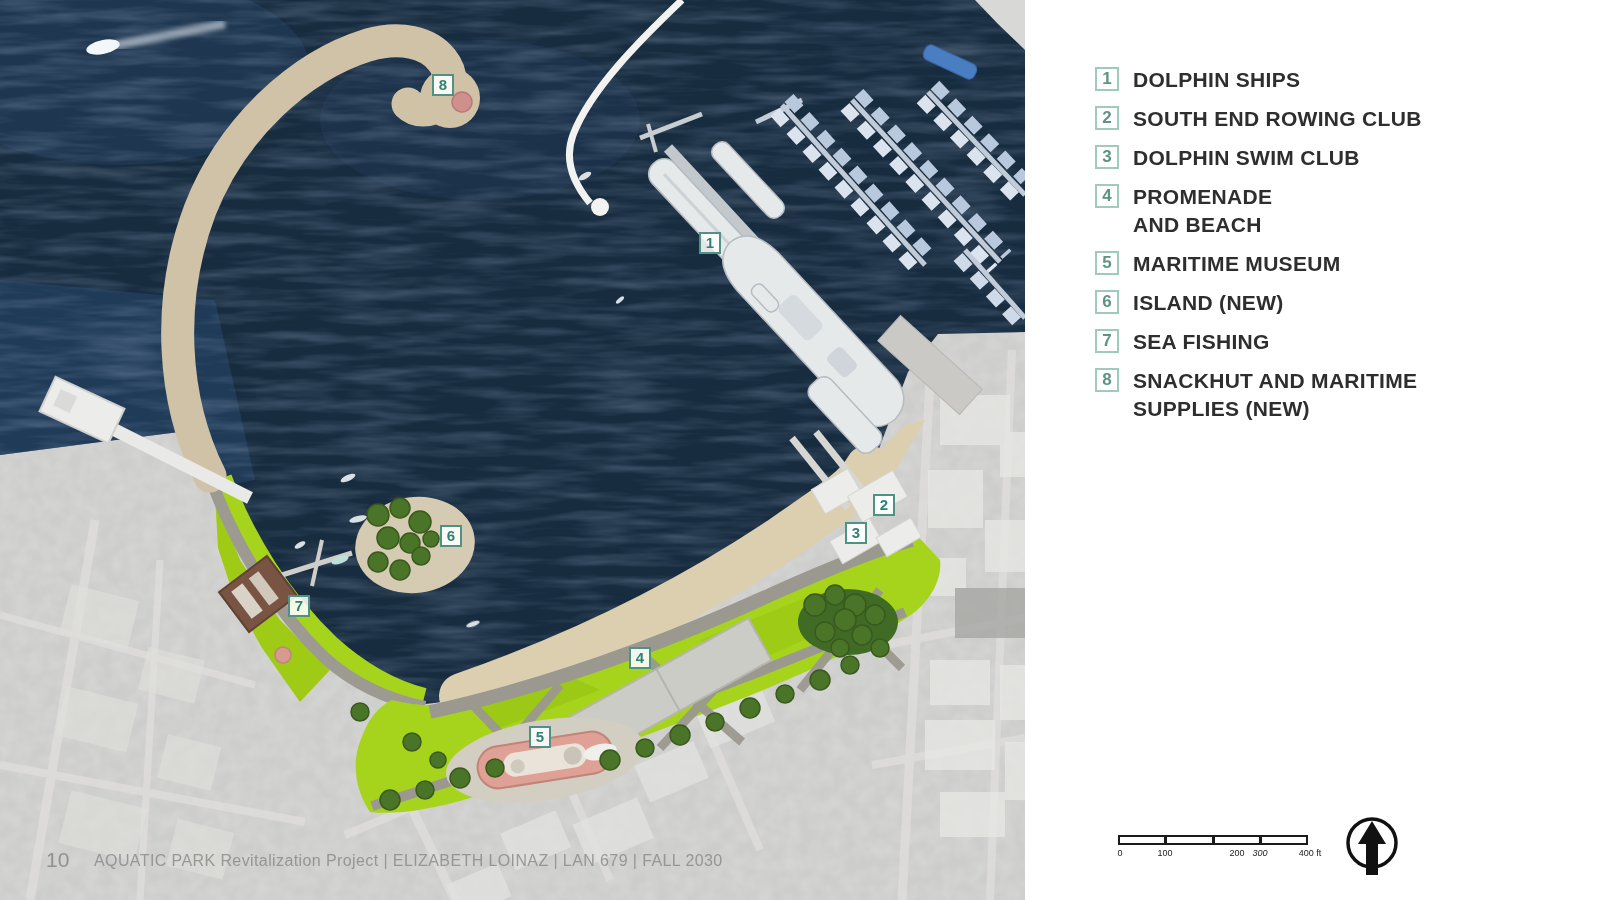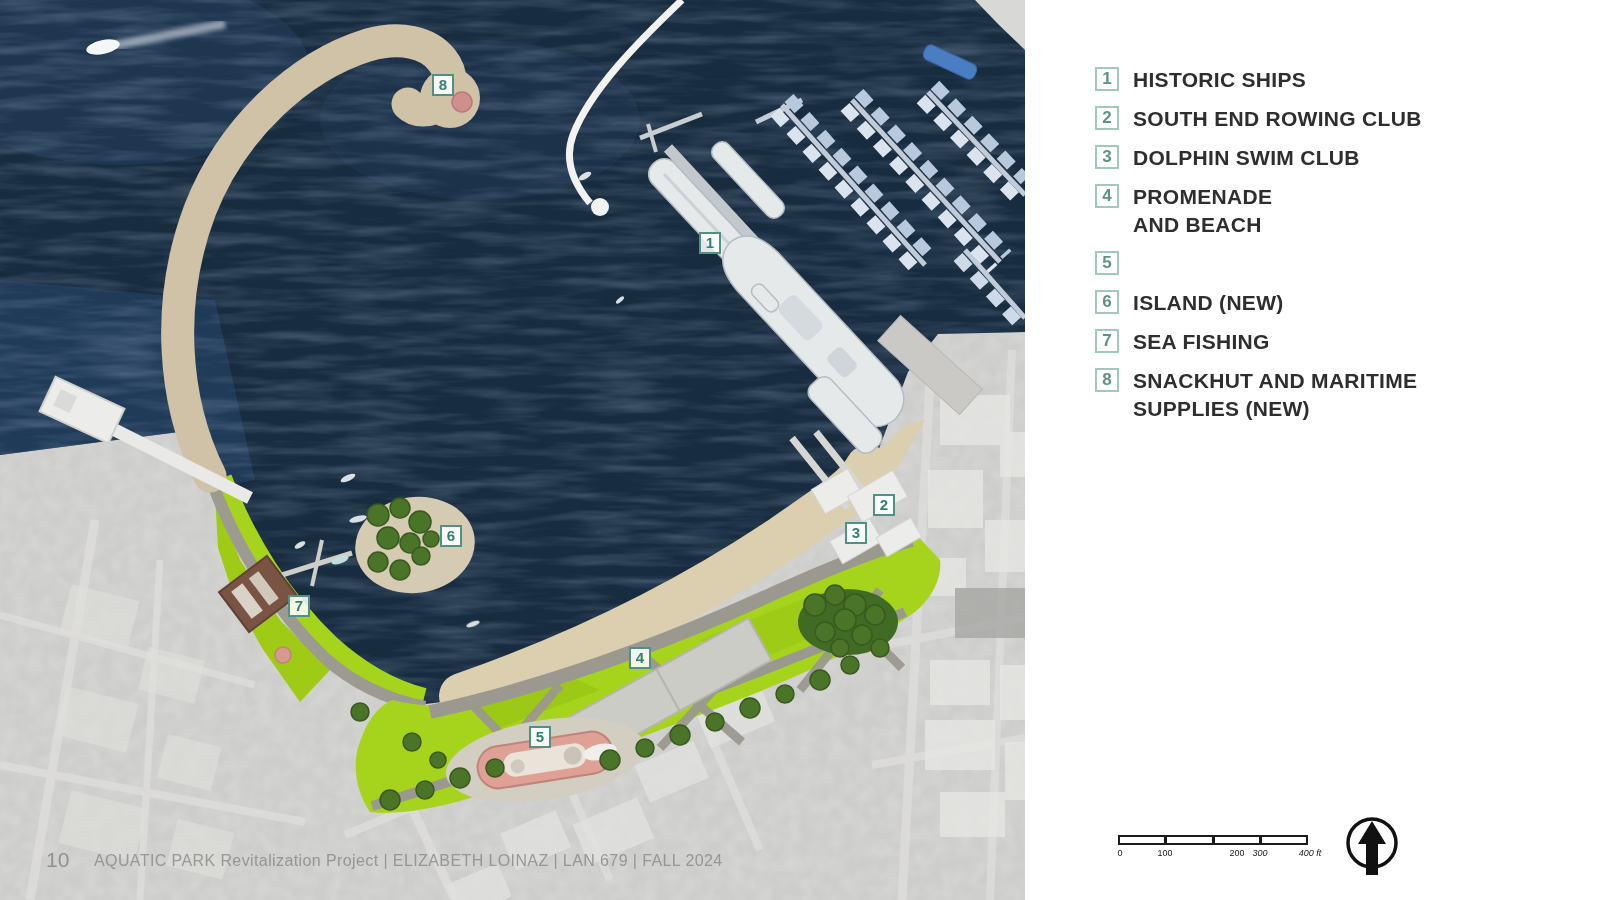--- a/index.html
+++ b/index.html
@@ -344,44 +344,45 @@
     <div class="map-marker" style="left:873px;top:494px;">2</div>
     <div class="map-marker" style="left:845px;top:522px;">3</div>
     <div class="map-marker" style="left:629px;top:647px;">4</div>
     <div class="map-marker" style="left:529px;top:726px;">5</div>
     <div class="map-marker" style="left:440px;top:525px;">6</div>
     <div class="map-marker" style="left:288px;top:595px;">7</div>
     <div class="map-marker" style="left:432px;top:74px;">8</div>
 
     <div id="footer-bar">
       <span id="footer-page">10</span>
-      <span id="footer-text">AQUATIC PARK Revitalization Project  |  ELIZABETH LOINAZ  |  LAN 679  |  FALL 2024</span>
+      <span id="footer-text">AQUATIC PARK Revitalization Project  |  ELIZABETH LOINAZ  |  LAN 679  |  FALL 2030</span>
     </div>
   </div>
 
   <div id="panel">
     <div class="legend-item" style="top:66px;">
       <span class="legend-box">1</span>
-      <span class="legend-label">HISTORIC SHIPS</span>
+      <span class="legend-label">DOLPHIN SHIPS</span>
     </div>
     <div class="legend-item" style="top:105px;">
       <span class="legend-box">2</span>
       <span class="legend-label">SOUTH END ROWING CLUB</span>
     </div>
     <div class="legend-item" style="top:144px;">
       <span class="legend-box">3</span>
       <span class="legend-label">DOLPHIN SWIM CLUB</span>
     </div>
     <div class="legend-item" style="top:183px;">
       <span class="legend-box">4</span>
       <span class="legend-label">PROMENADE
 AND BEACH</span>
     </div>
     <div class="legend-item" style="top:250px;">
       <span class="legend-box">5</span>
+      <span class="legend-label">MARITIME MUSEUM</span>
     </div>
     <div class="legend-item" style="top:289px;">
       <span class="legend-box">6</span>
       <span class="legend-label">ISLAND (NEW)</span>
     </div>
     <div class="legend-item" style="top:328px;">
       <span class="legend-box">7</span>
       <span class="legend-label">SEA FISHING</span>
     </div>
     <div class="legend-item" style="top:367px;">
@@ -392,21 +393,21 @@
 
     <div id="scalebar">
       <div class="bar"></div>
       <div class="tick" style="left:46px;"></div>
       <div class="tick" style="left:94px;"></div>
       <div class="tick" style="left:141px;"></div>
       <span class="sb-label" style="left:2px;">0</span>
       <span class="sb-label" style="left:47px;">100</span>
       <span class="sb-label" style="left:95px;margin-left:24px;">200</span>
       <span class="sb-label" style="left:142px;font-style:italic;">300</span>
-      <span class="sb-label" style="left:192px;font-style:italic;">400 ft</span>
+      <span class="sb-label" style="left:192px;">400 ft</span>
     </div>
 
     <div id="north">
       <svg width="62" height="64" viewBox="0 0 62 64">
         <circle cx="31" cy="28" r="24" fill="#ffffff" stroke="#111111" stroke-width="3.5"></circle>
         <path d="M31 6 L45 29 L37 29 L37 60 L25 60 L25 29 L17 29 Z" fill="#111111"></path>
       </svg>
     </div>
   </div>
 

